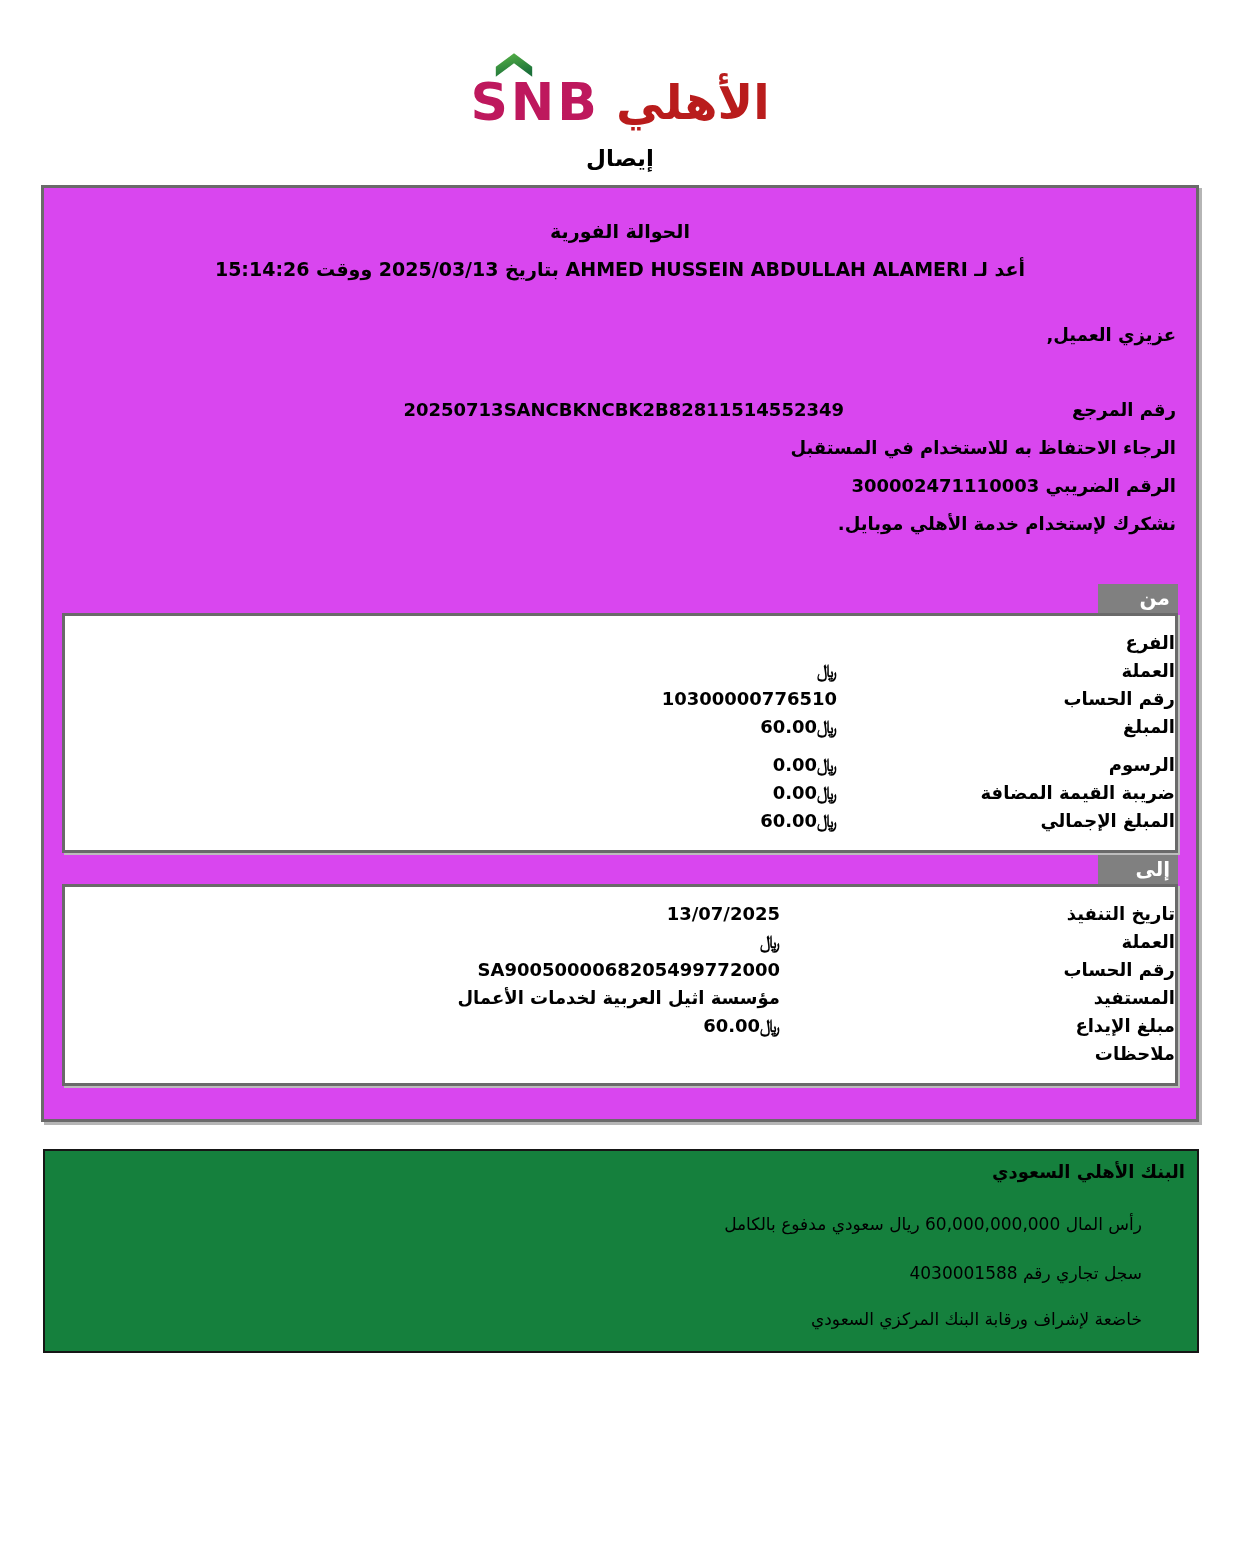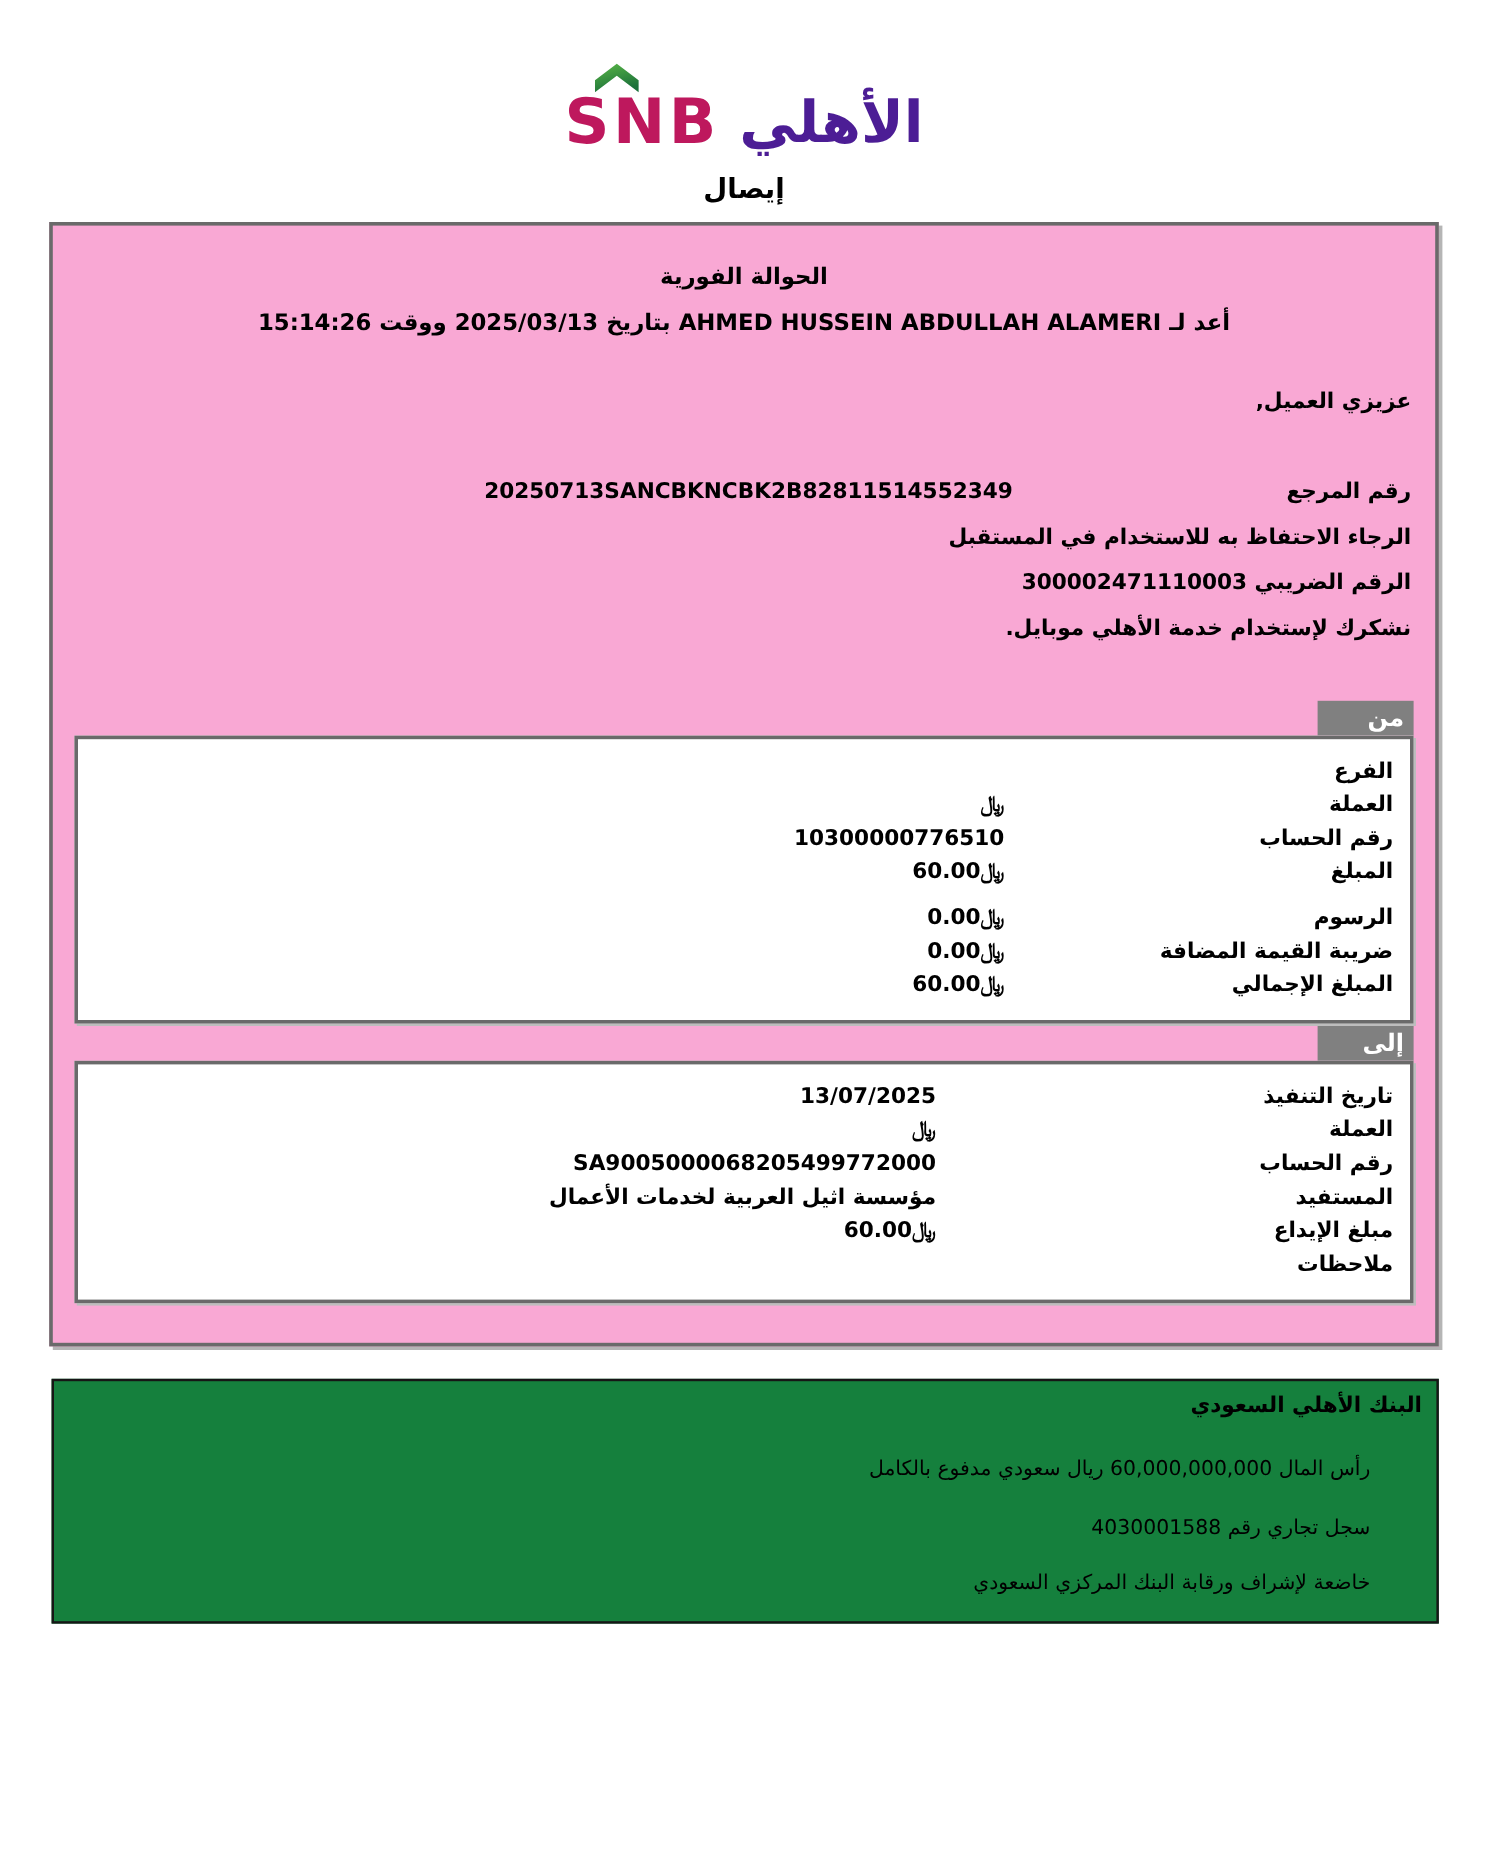--- a/index.html
+++ b/index.html
@@ -27,38 +27,38 @@
     font-size: 52px;
     font-weight: bold;
     letter-spacing: 3px;
     color: #be185d;
     line-height: 1;
   }
   .chevron { position: absolute; top: -24px; left: 24px; width: 40px; height: 26px; }
   .logo-arabic {
     font-size: 48px;
     font-weight: bold;
-    color: #4c1d95;
+    color: #b91c1c;
     line-height: 1.1;
   }
   .receipt-title {
     text-align: center;
     font-weight: bold;
     font-size: 23px;
     margin-top: 16px;
   }
 
   
   .outer-box {
     margin: 14px 41px 0 41px;
     border: 3px solid #6a6a6a;
     box-shadow: 3px 3px 0 #b5b5b5;
     padding: 32px 0 33px 0;
     direction: rtl;
-    background: #f9a8d4;
+    background: #d946ef;
   }
   .transfer-type { text-align: center; font-weight: bold; font-size: 19px; }
   .prepared-line { text-align: center; font-weight: bold; font-size: 19px; margin-top: 16px; }
   .greeting { text-align: right; font-weight: bold; font-size: 18px; margin: 44px 20px 0 20px; }
 
   .ref-row {
     display: grid;
     grid-template-columns: 330px 1fr;
     direction: rtl;
     margin-top: 54px;
@@ -90,21 +90,21 @@
     padding: 16px 0 12px 0;
   }
   .field-row {
     display: grid;
     direction: rtl;
     align-items: baseline;
     min-height: 28px;
   }
   .from-box .field-row { grid-template-columns: 330px 1fr; }
   .to-box .field-row { grid-template-columns: 395px 1fr; }
-  .field-label { font-weight: bold; font-size: 18px; padding-right: 14px; }
+  .field-label { font-weight: bold; font-size: 18px; }
   .field-value { font-weight: bold; font-size: 18px; text-align: right; }
   .from-box .field-value { padding-right: 8px; }
   .gap-above { margin-top: 10px; }
 
   
   .footer-box {
     margin: 27px 41px 0 43px;
     border: 2px solid #161616;
     direction: rtl;
     padding: 8px 0 22px 0;

